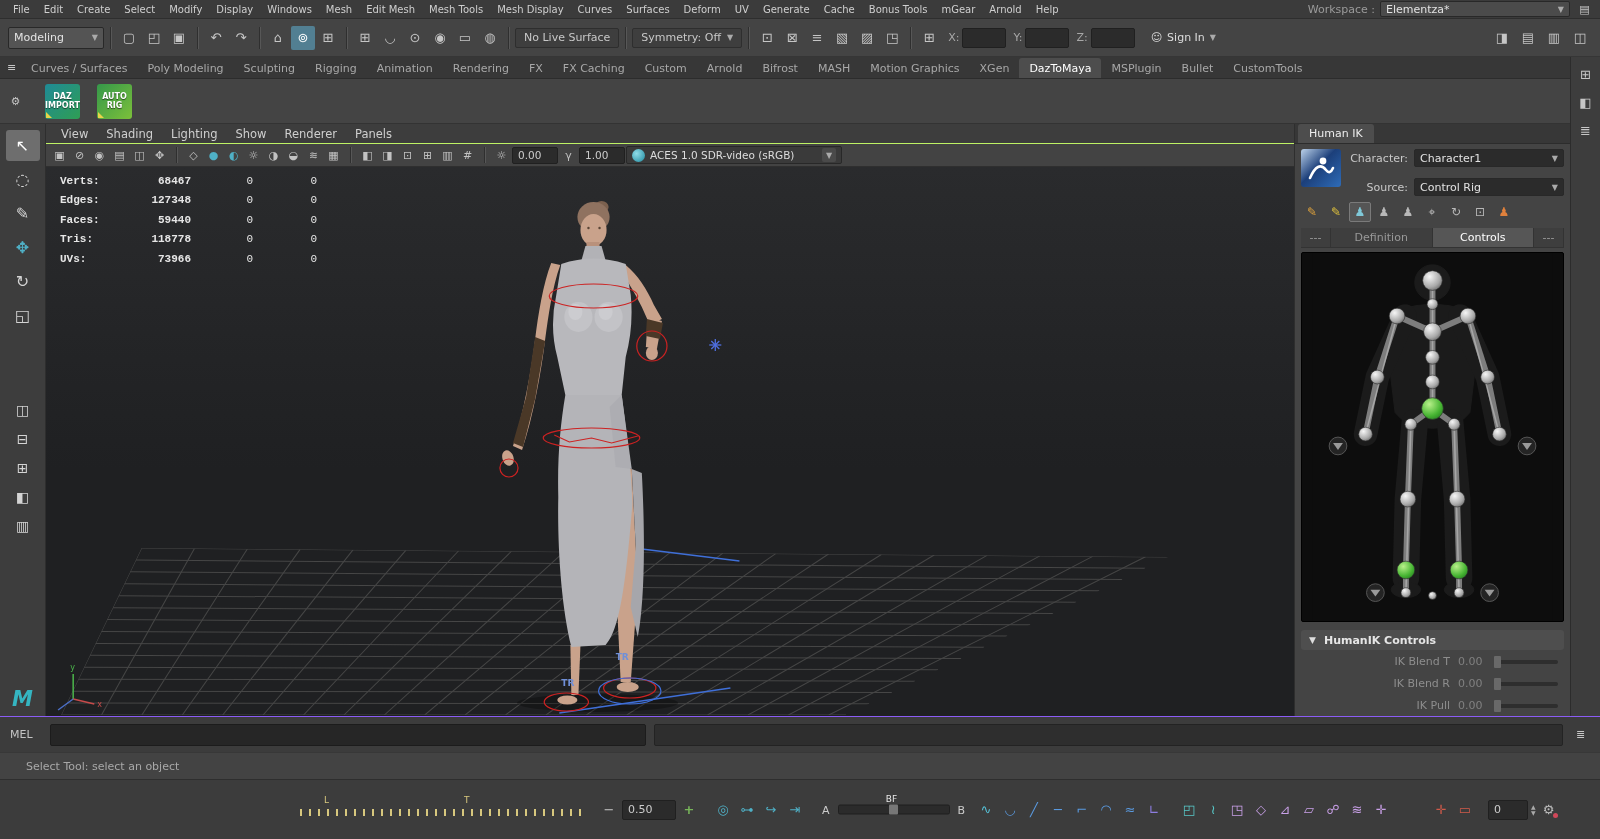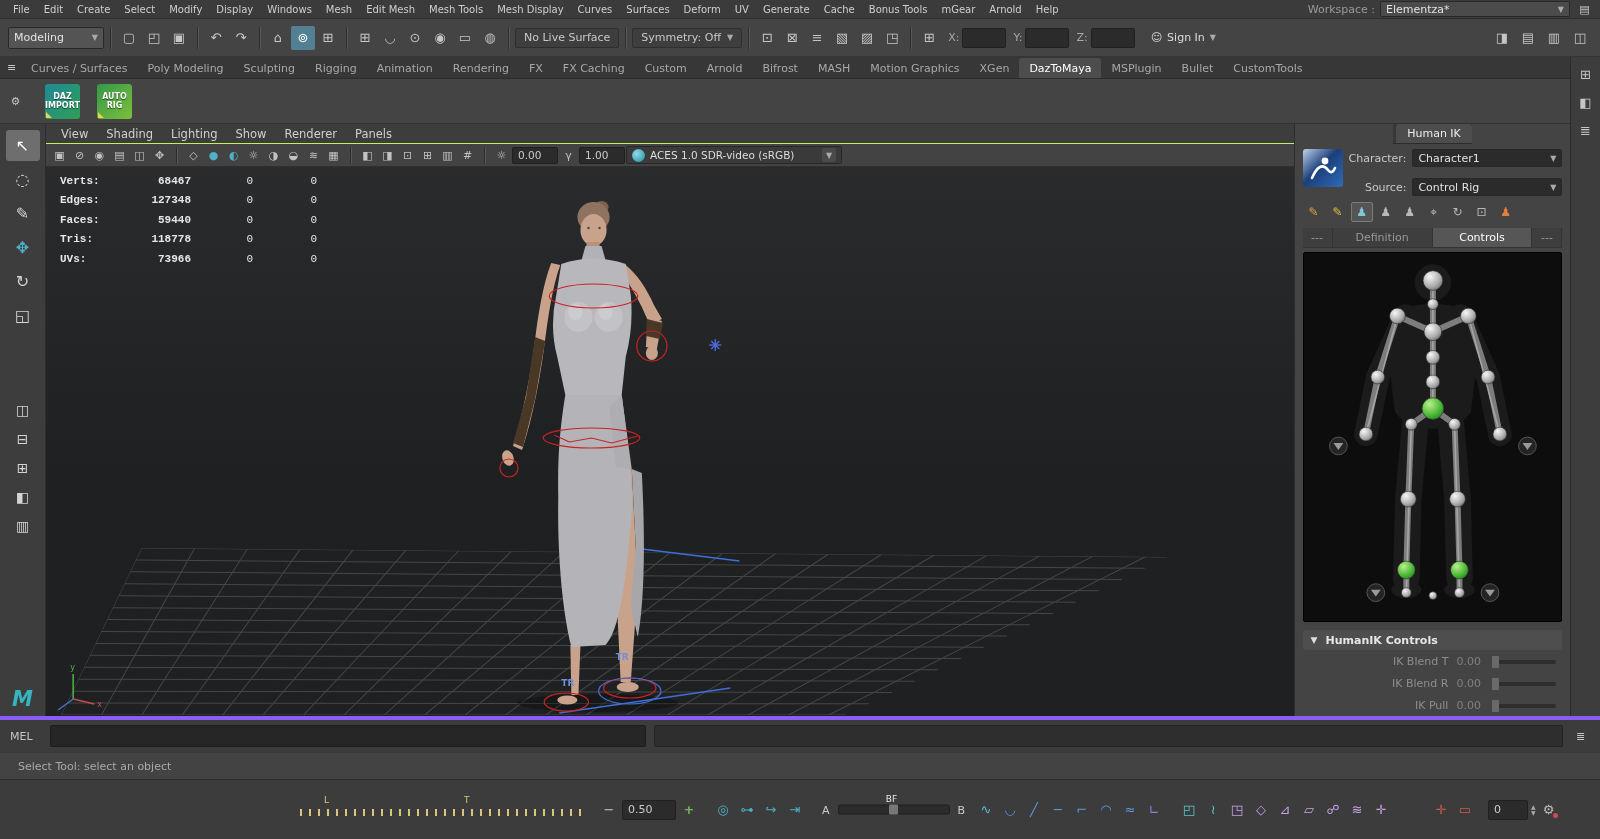--- a/index.html
+++ b/index.html
@@ -64,21 +64,21 @@
   #scene{position:relative;flex:1;background:linear-gradient(#2a2b2d,#1f2022 55%);}
   #scene svg{position:absolute;inset:0;width:100%;height:100%;}
   #hud{position:absolute;left:14px;top:4px;}
   .hud-row{display:flex;font-size:11px;color:#e6e6e6;height:19.5px;align-items:center;font-family:Liberation Mono, monospace;}
   .hud-label{width:50px;font-weight:bold;}
   .hud-v1{width:81px;text-align:right;font-weight:bold;}
   .hud-v2{width:62px;text-align:right;}
   .hud-v3{width:64px;text-align:right;}
 
   
-  #right-panel{width:276px;background:#444;border-left:1px solid #2e2e2e;display:flex;flex-direction:column;flex:0 0 auto;align-items:center;}
+  #right-panel{width:276px;background:#444;border-left:1px solid #2e2e2e;display:flex;flex-direction:column;flex:0 0 auto;}
   #rp-tabbar{height:20px;background:#373737;display:flex;align-items:flex-end;border-bottom:1px solid #2c2c2c;}
   #rp-tab{padding:3px 11px;background:#4d4d4d;color:#ececec;font-size:11px;border-radius:3px 3px 0 0;margin-left:3px;}
   #rp-body{padding:5px 6px 0;display:flex;flex-direction:column;overflow:hidden;}
   #hik-head{display:flex;gap:6px;}
   #hik-logo{width:40px;height:38px;border-radius:3px;background:linear-gradient(135deg,#bcd2ea 0%,#1c3f7a 45%,#2e6cb8 100%);flex:0 0 auto;display:flex;align-items:center;justify-content:center;}
   #hik-fields{flex:1;display:flex;flex-direction:column;gap:11px;justify-content:center;}
   .hik-frow{display:flex;align-items:center;}
   .hik-flabel{flex:1;text-align:right;padding-right:6px;color:#c8c8c8;}
   .hik-dd{width:150px;height:18px;background:#2b2b2b;}
   #hik-iconrow{display:flex;gap:2px;margin-top:6px;align-items:center;}
@@ -91,25 +91,25 @@
   #hik-view{margin-top:4px;height:374px;background:#0d0d0d;border:1px solid #000;border-radius:2px;overflow:hidden;}
   #hik-section{margin-top:8px;height:20px;background:#4e4e4e;border-radius:3px;display:flex;align-items:center;padding:0 8px;gap:8px;color:#e6e6e6;font-weight:bold;font-size:11px;}
   #hik-section .tri{font-size:9px;color:#ddd;}
   .hik-srow{display:flex;align-items:center;height:21px;margin-top:1px;}
   .hik-slabel{flex:1;text-align:right;color:#8d8d8d;padding-right:8px;}
   .hik-svalue{width:36px;color:#808080;}
   .hik-slider{width:64px;height:4px;background:#2e2e2e;border-radius:2px;position:relative;margin-right:6px;}
   .hik-slider .handle{position:absolute;left:0;top:-4px;width:7px;height:12px;background:#696969;border-radius:1px;}
 
   
-  #command-line{height:36px;background:#3c3c3c;display:flex;align-items:center;padding:0 10px;gap:8px;border-top:4px solid #8b5cf6;}
+  #command-line{height:36px;background:#3c3c3c;display:flex;align-items:center;padding:0 10px;gap:8px;border-top:1px solid #8b5cf6;}
   #mel-label{width:32px;color:#c4c4c4;}
   #mel-input{flex:0 0 596px;height:22px;background:#262626;border:1px solid #1c1c1c;border-radius:2px;}
   #mel-output{flex:1;height:22px;background:#2e2e2e;border:1px solid #232323;border-radius:2px;}
-  #help-line{height:27px;background:#434343;display:flex;align-items:center;padding-left:18px;color:#a8a8a8;border-top:1px solid #383838;}
+  #help-line{height:27px;background:#434343;display:flex;align-items:center;padding-left:26px;color:#a8a8a8;border-top:1px solid #383838;}
 
   
   #playback{height:60px;background:#3c3c3c;border-top:1px solid #2e2e2e;position:relative;}
   #playback .grp{position:absolute;top:50%;transform:translateY(-50%);display:flex;align-items:center;gap:2px;}
   #ticks{position:absolute;left:300px;top:22px;width:285px;height:16px;}
   #ticks .dashes{position:absolute;left:0;right:0;bottom:2px;height:7px;background:repeating-linear-gradient(90deg,#d8c87e 0 2px,transparent 2px 9px);}
   .tick-label{position:absolute;top:-7px;color:#d8c87e;font-size:9px;}
   .pb-icon{width:22px;height:22px;display:flex;align-items:center;justify-content:center;font-size:13px;color:#bdbdbd;flex:0 0 auto;}
   #speed-field{width:54px;height:20px;}
   #ab-groove{width:112px;height:10px;background:#2b2b2b;border:1px solid #1f1f1f;border-radius:2px;position:relative;margin:0 6px;}

